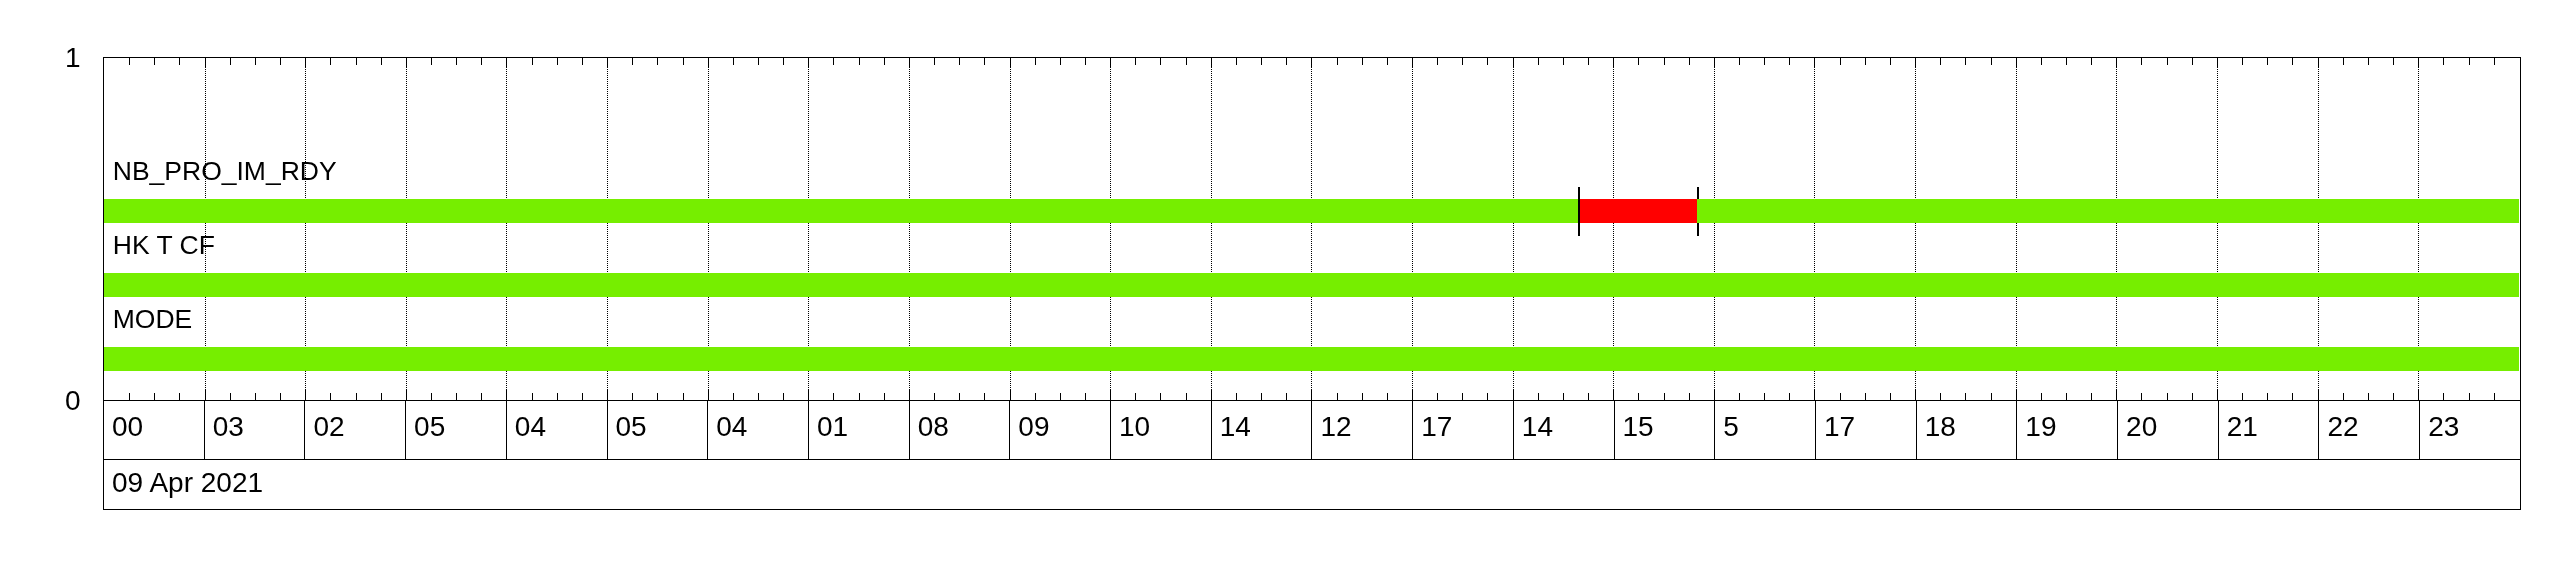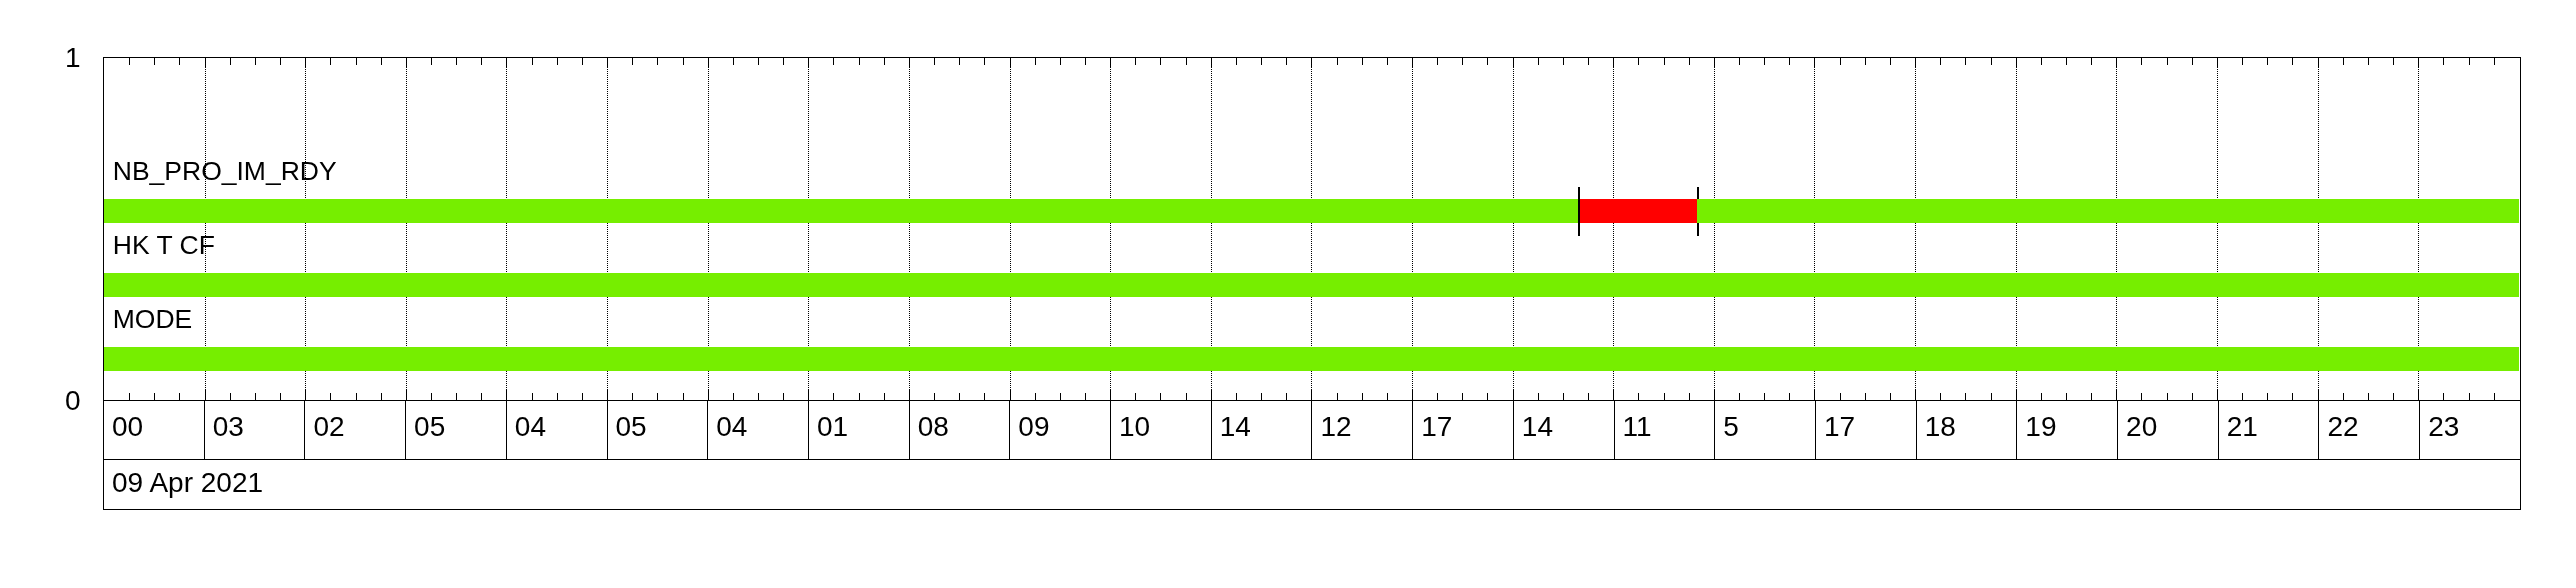--- a/index.html
+++ b/index.html
@@ -441,21 +441,21 @@
       <div class="hour-cell">
         <span>12</span>
       </div>
       <div class="hour-cell">
         <span>17</span>
       </div>
       <div class="hour-cell">
         <span>14</span>
       </div>
       <div class="hour-cell">
-        <span>11</span>
+        <span>15</span>
       </div>
       <div class="hour-cell">
         <span>5</span>
       </div>
       <div class="hour-cell">
         <span>17</span>
       </div>
       <div class="hour-cell">
         <span>18</span>
       </div>

